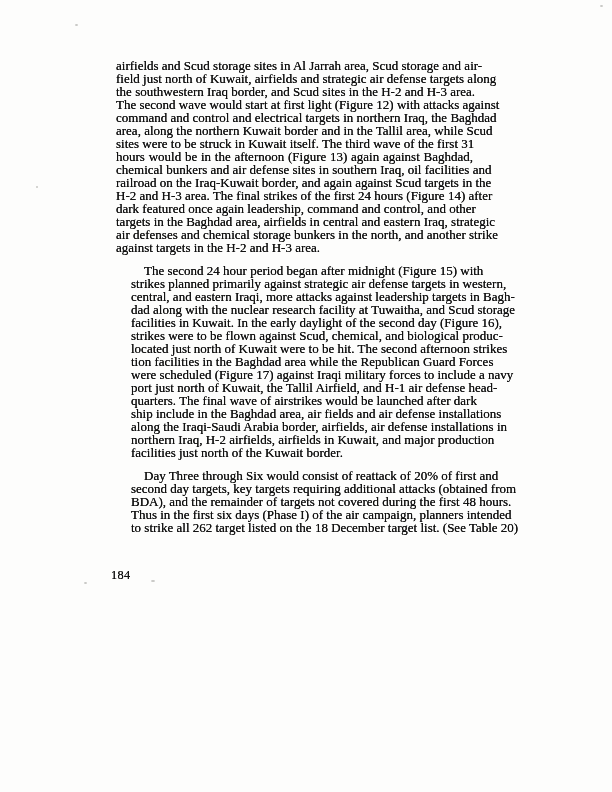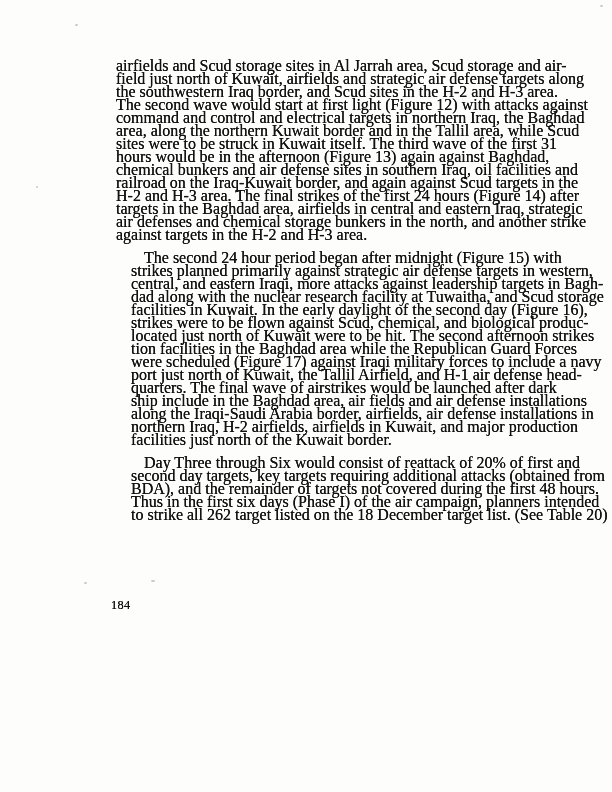--- a/index.html
+++ b/index.html
@@ -14,40 +14,40 @@
     background: #fdfdfc;
     overflow: hidden;
     font-family: "Liberation Serif", serif;
     color: #121212;
   }
   .text-block {
     position: absolute;
     left: 116px;
     top: 59px;
     width: 357px;
-    font-size: 16px;
+    font-size: 13px;
     line-height: 13px;
     text-shadow: 0 0 0.35px currentColor; 
   }
   .para + .para { margin-top: 10px; margin-left: 15px; }
   .line {
     height: 13px;
     white-space: nowrap;
     text-align: justify;
     text-align-last: justify;
     overflow: visible;
   }
   .line.last {
     text-align-last: left;
   }
   .para.indent .line:first-child { margin-left: 13px; }
   .page-number {
     position: absolute;
     left: 111px;
-    top: 598px;
+    top: 568px;
     font-size: 12.3px;
     letter-spacing: 0.4px;
     text-shadow: 0 0 0.35px currentColor;
   }
   .speck {
     position: absolute;
     background: #c7c7c4;
     border-radius: 50%;
   }
 </style>
@@ -68,20 +68,21 @@
         <div class="line">field just north of Kuwait, airfields and strategic air defense targets along</div>
         <div class="line">the southwestern Iraq border, and Scud sites in the H-2 and H-3 area.</div>
         <div class="line">The second wave would start at first light (Figure 12) with attacks against</div>
         <div class="line">command and control and electrical targets in northern Iraq, the Baghdad</div>
         <div class="line">area, along the northern Kuwait border and in the Tallil area, while Scud</div>
         <div class="line">sites were to be struck in Kuwait itself.  The third wave of the first 31</div>
         <div class="line">hours would be in the afternoon (Figure 13) again against Baghdad,</div>
         <div class="line">chemical bunkers and air defense sites in southern Iraq, oil facilities and</div>
         <div class="line">railroad on the Iraq-Kuwait border, and again against Scud targets in the</div>
         <div class="line">H-2 and H-3 area.  The final strikes of the first 24 hours (Figure 14) after</div>
+        <div class="line">dark featured once again leadership, command and control, and other</div>
         <div class="line">targets in the Baghdad area, airfields in central and eastern Iraq, strategic</div>
         <div class="line">air defenses and chemical storage bunkers in the north, and another strike</div>
         <div class="line last">against targets in the H-2 and H-3 area.</div>
       </div>
       <div class="para indent">
         <div class="line">The second 24 hour period began after midnight (Figure 15) with</div>
         <div class="line">strikes planned primarily against strategic air defense targets in western,</div>
         <div class="line">central, and eastern Iraqi, more attacks against leadership targets in Bagh-</div>
         <div class="line">dad along with the nuclear research facility at Tuwaitha, and Scud storage</div>
         <div class="line">facilities in Kuwait.  In the early daylight of the second day (Figure 16),</div>

